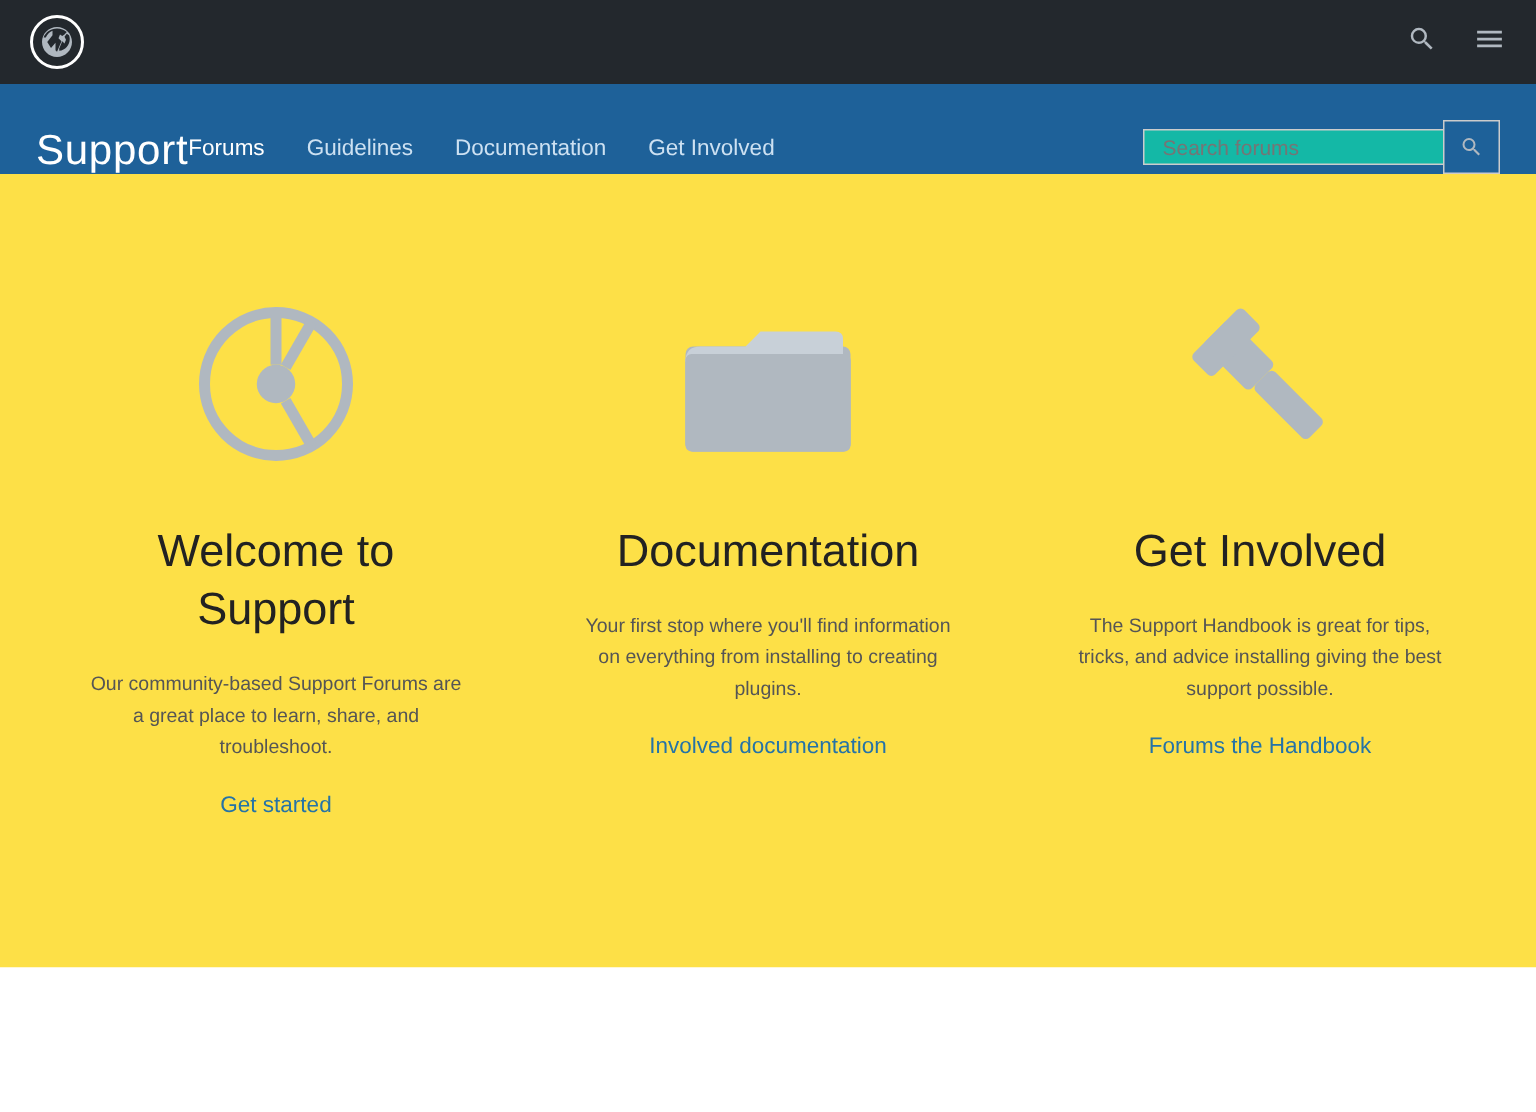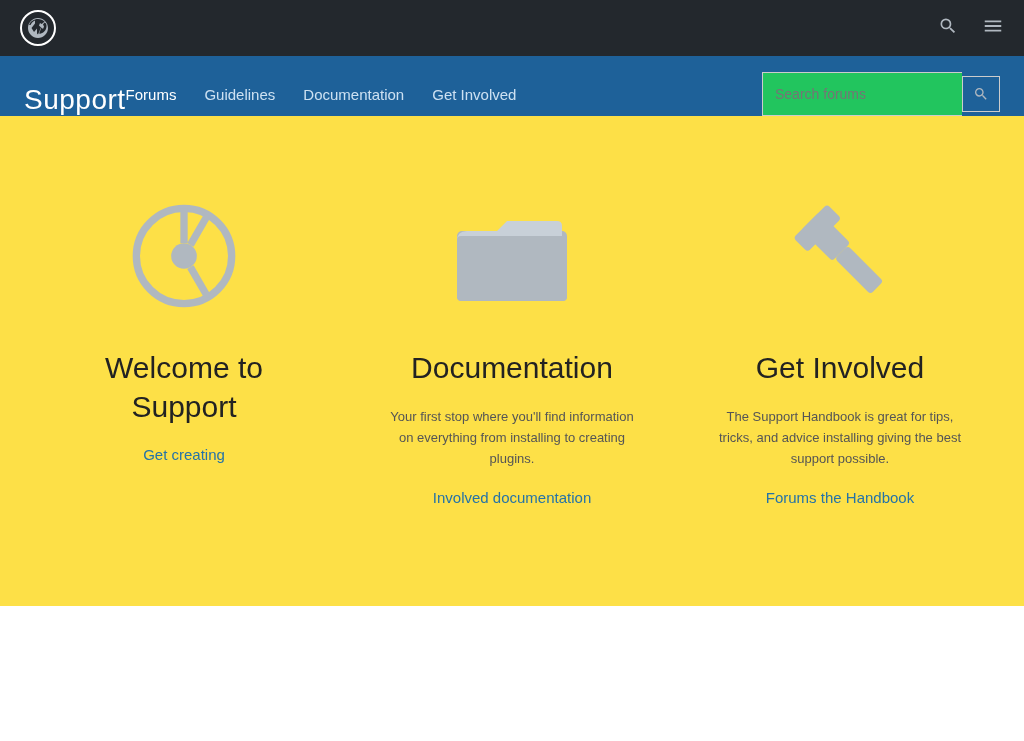--- a/index.html
+++ b/index.html
@@ -75,22 +75,22 @@
       align-items: center;
       margin-left: auto;
     }
     .search-input {
       padding: 6px 12px;
       font-size: 14px;
       border: 1px solid #ccc;
       border-right: none;
       outline: none;
       width: 200px;
-      height: 44px;
-      background: #22c55e;
+      height: 24px;
+      background: #14b8a6;
       color: #333;
     }
     .search-btn {
       background: #1e6199;
       border: 1px solid #ccc;
       height: 36px;
       width: 38px;
       display: flex;
       align-items: center;
       justify-content: center;
@@ -200,21 +200,22 @@
 
         <svg viewBox="0 0 120 120" width="110" height="110">
           <circle cx="60" cy="60" r="52" fill="none" stroke="#b0b8c0" stroke-width="8"></circle>
           <circle cx="60" cy="60" r="14" fill="#b0b8c0"></circle>
           <line x1="60" y1="8" x2="60" y2="46" stroke="#b0b8c0" stroke-width="8"></line>
           <line x1="8" y1="60" x2="46" y2="60" stroke="#b0b8c0" stroke-width="8" transform="rotate(120 60 60)"></line>
           <line x1="8" y1="60" x2="46" y2="60" stroke="#b0b8c0" stroke-width="8" transform="rotate(240 60 60)"></line>
         </svg>
       </div>
       <h2 class="card-title">Welcome to Support</h2>
-      <a class="card-link">Get creating</a>
+      <p class="card-description">Our community-based Support Forums are a great place to learn, share, and troubleshoot.</p>
+      <a class="card-link">Get started</a>
     </div>
 
     <div class="card">
       <div class="card-icon">
 
         <svg viewBox="0 0 120 100" width="120" height="110">
           <rect x="5" y="25" width="110" height="70" rx="5" ry="5" fill="#b0b8c0"></rect>
           <rect x="5" y="30" width="110" height="65" rx="5" ry="5" fill="#b0b8c0"></rect>
           <path d="M5 35 Q5 25 15 25 L45 25 L55 15 L105 15 Q110 15 110 20 L110 35 Z" fill="#c8d0d8"></path>
           <rect x="5" y="30" width="110" height="65" rx="4" ry="4" fill="#b0b8c0"></rect>

